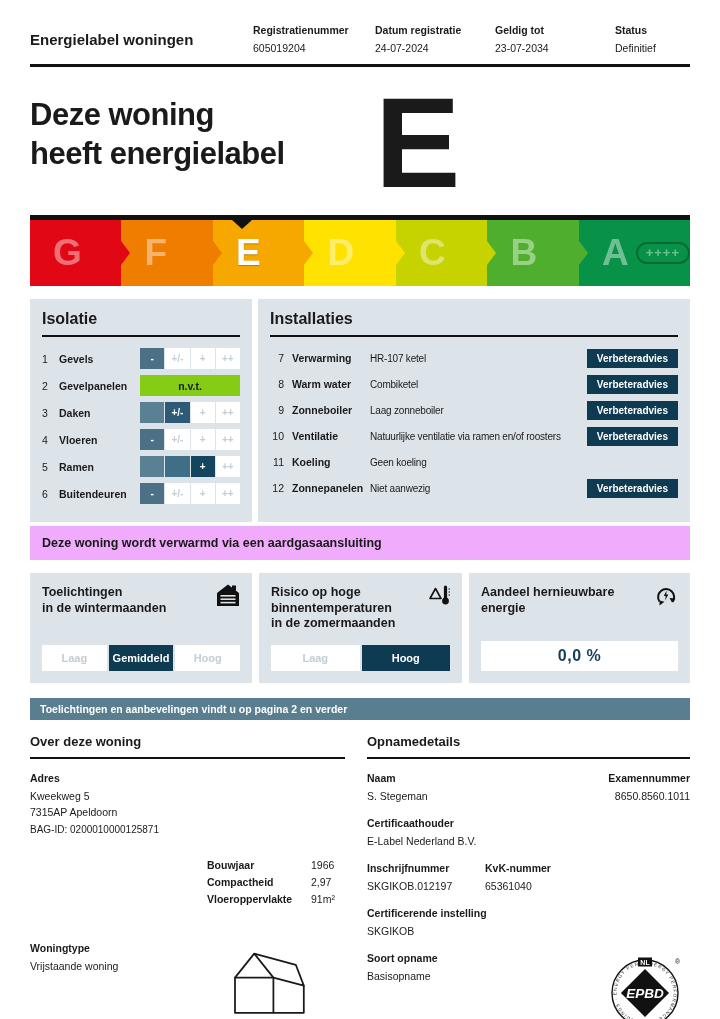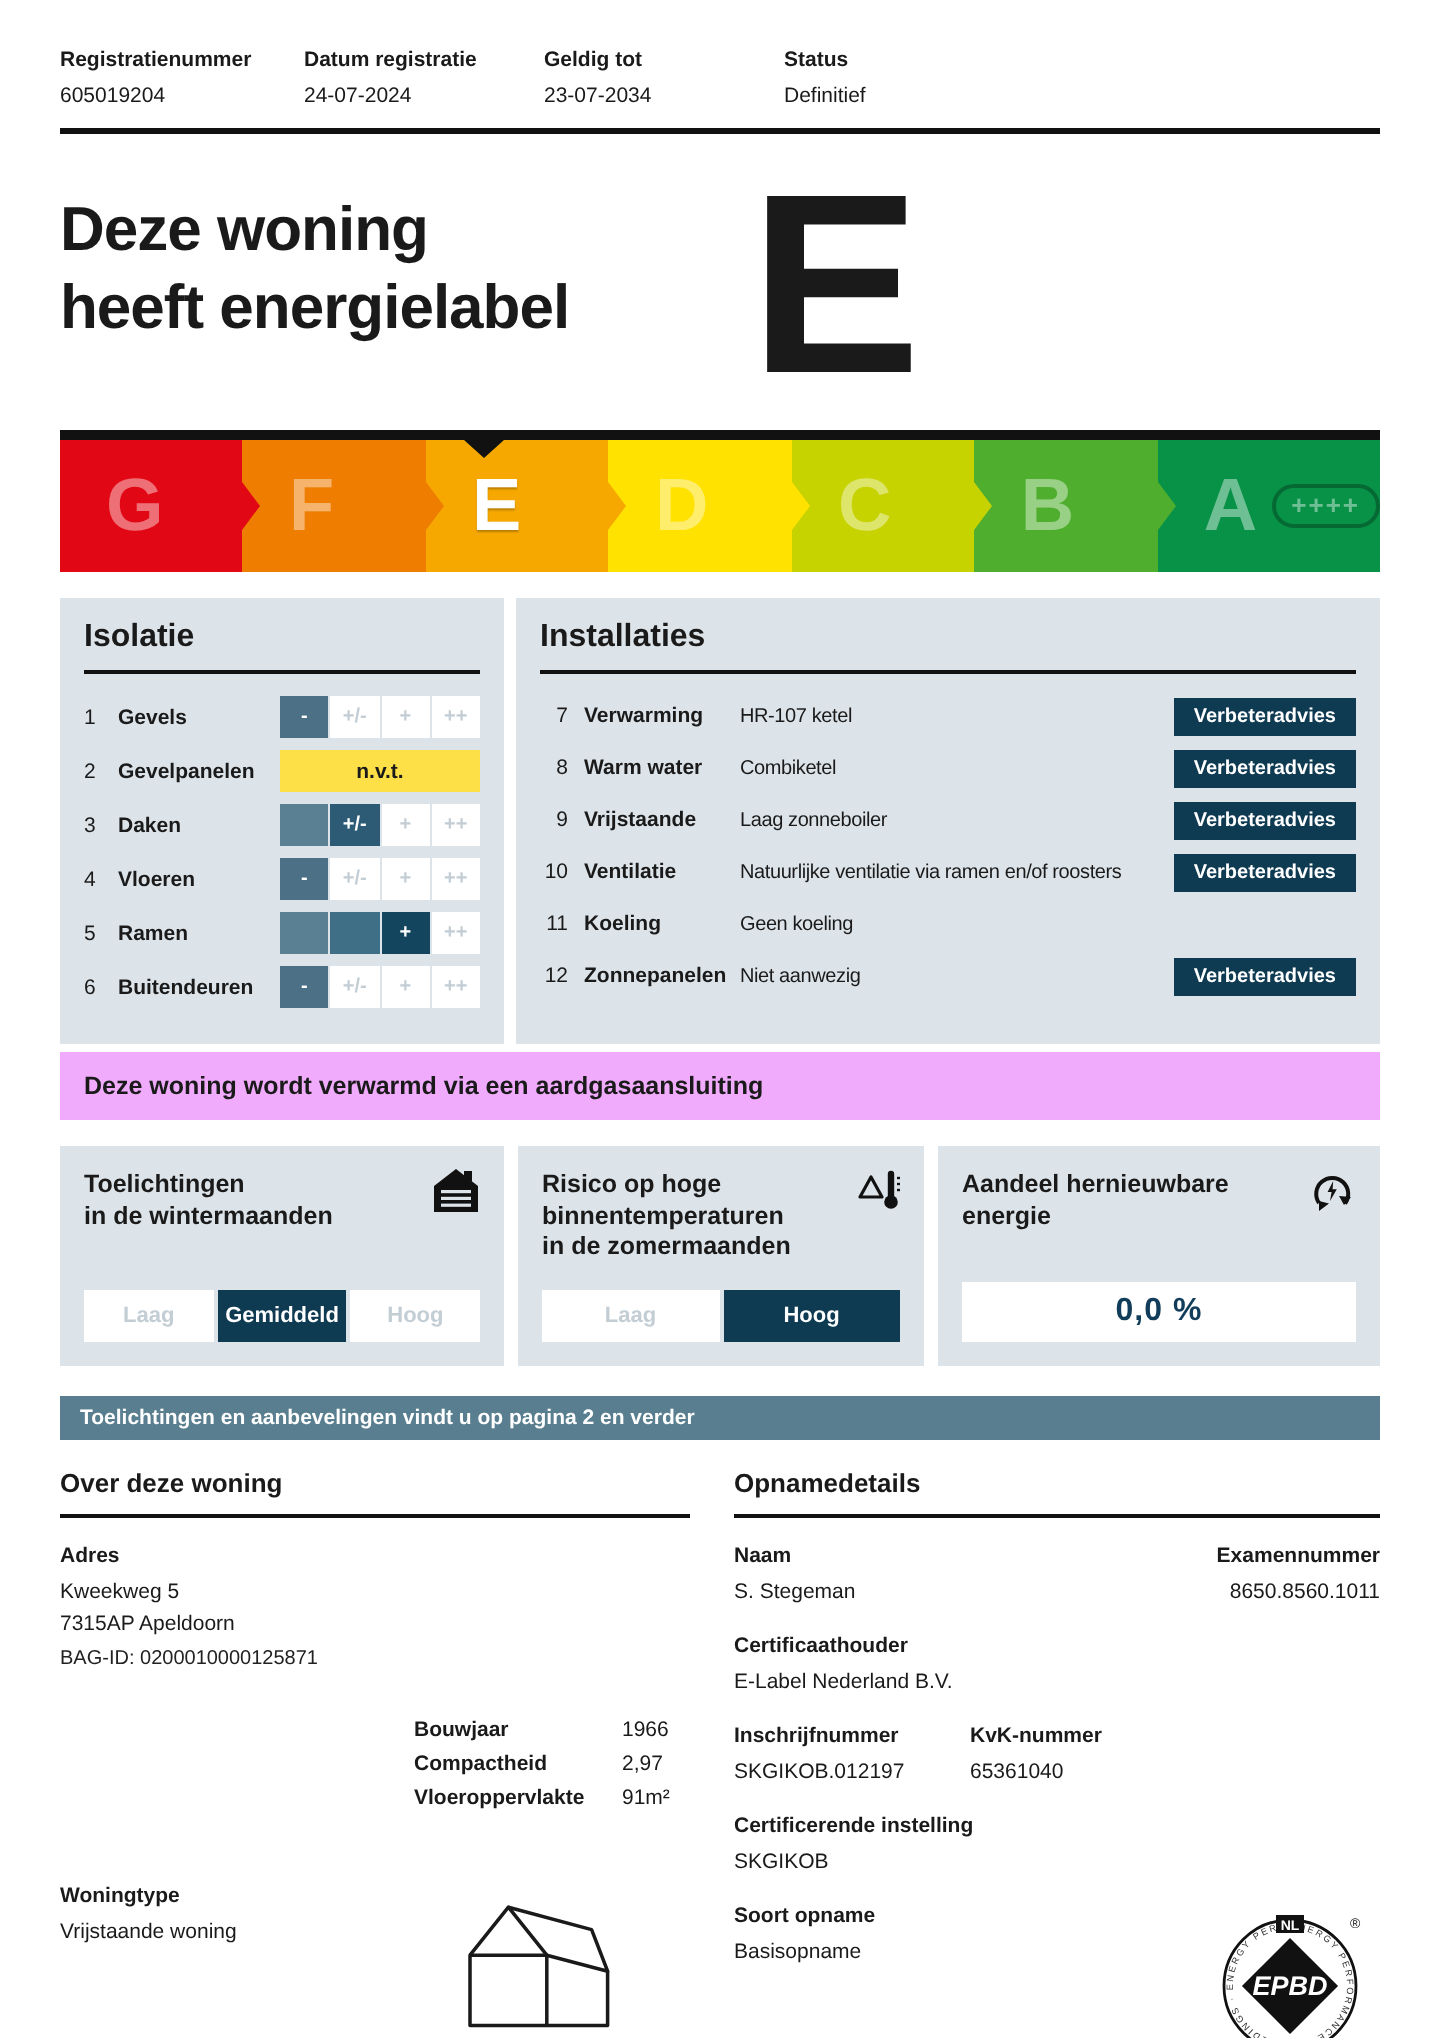--- a/index.html
+++ b/index.html
@@ -47,21 +47,21 @@
   .iso-num { width:9px; font-size:10.5px; }
   .iso-label { font-size:10.5px; font-weight:bold; margin-left:8px; flex:1; }
   .iso-cells { display:flex; gap:1px; width:100px; }
   .iso-cell { flex:1; height:21px; display:flex; align-items:center; justify-content:center;
     background:#fff; color:#c3cdd4; font-size:10px; font-weight:bold; }
   .iso-cell[data-state="trail1"] { background:#5a8094; color:#5a8094; }
   .iso-cell[data-state="trail2"] { background:#3f6e87; color:#3f6e87; }
   .iso-cell[data-state="active-minus"] { background:#4c7186; color:#fff; }
   .iso-cell[data-state="active-pm"] { background:#2d5b75; color:#fff; }
   .iso-cell[data-state="active-plus"] { background:#14455e; color:#fff; }
-  .iso-nvt { width:100px; height:21px; background:#fde047; color:#1a1a1a; font-size:10.5px; font-weight:bold;
+  .iso-nvt { width:100px; height:21px; background:#84cc16; color:#1a1a1a; font-size:10.5px; font-weight:bold;
     display:flex; align-items:center; justify-content:center; }
 
   .ins-row { display:flex; align-items:center; height:20px; margin-bottom:6px; }
   .ins-num { width:14px; font-size:10.5px; text-align:right; }
   .ins-label { width:78px; font-size:10.5px; font-weight:bold; margin-left:8px; }
   .ins-value { flex:1; min-width:0; font-size:10px; letter-spacing:-0.2px; white-space:nowrap; }
   .ins-btn { flex-shrink:0; background:#0e3a52; color:#fff; font-size:10px; font-weight:bold;
     padding:4px 10px; margin-left:6px; cursor:pointer; }
 
   
@@ -105,20 +105,21 @@
   .pair-row .pr1 { width:118px; }
   .soort-row { display:flex; }
   .epbd-wrap { margin-left:auto; margin-right:8px; margin-top:4px; }
 </style>
 </head>
 <body>
 
 <div class="page">
 
   <div class="hdr">
+    <div class="hdr-title">Energielabel woningen</div>
     <div class="hdr-field f0">
       <div class="lbl">Registratienummer</div>
       <div class="val">605019204</div>
     </div>
     <div class="hdr-field">
       <div class="lbl">Datum registratie</div>
       <div class="val">24-07-2024</div>
     </div>
     <div class="hdr-field">
       <div class="lbl">Geldig tot</div>
@@ -252,21 +253,21 @@
         <span class="ins-btn">Verbeteradvies</span>
       </div>
       <div class="ins-row">
         <span class="ins-num">8</span>
         <span class="ins-label">Warm water</span>
         <span class="ins-value">Combiketel</span>
         <span class="ins-btn">Verbeteradvies</span>
       </div>
       <div class="ins-row">
         <span class="ins-num">9</span>
-        <span class="ins-label">Vrijstaande</span>
+        <span class="ins-label">Zonneboiler</span>
         <span class="ins-value">Laag zonneboiler</span>
         <span class="ins-btn">Verbeteradvies</span>
       </div>
       <div class="ins-row">
         <span class="ins-num">10</span>
         <span class="ins-label">Ventilatie</span>
         <span class="ins-value">Natuurlijke ventilatie via ramen en/of roosters</span>
         <span class="ins-btn">Verbeteradvies</span>
       </div>
       <div class="ins-row">

